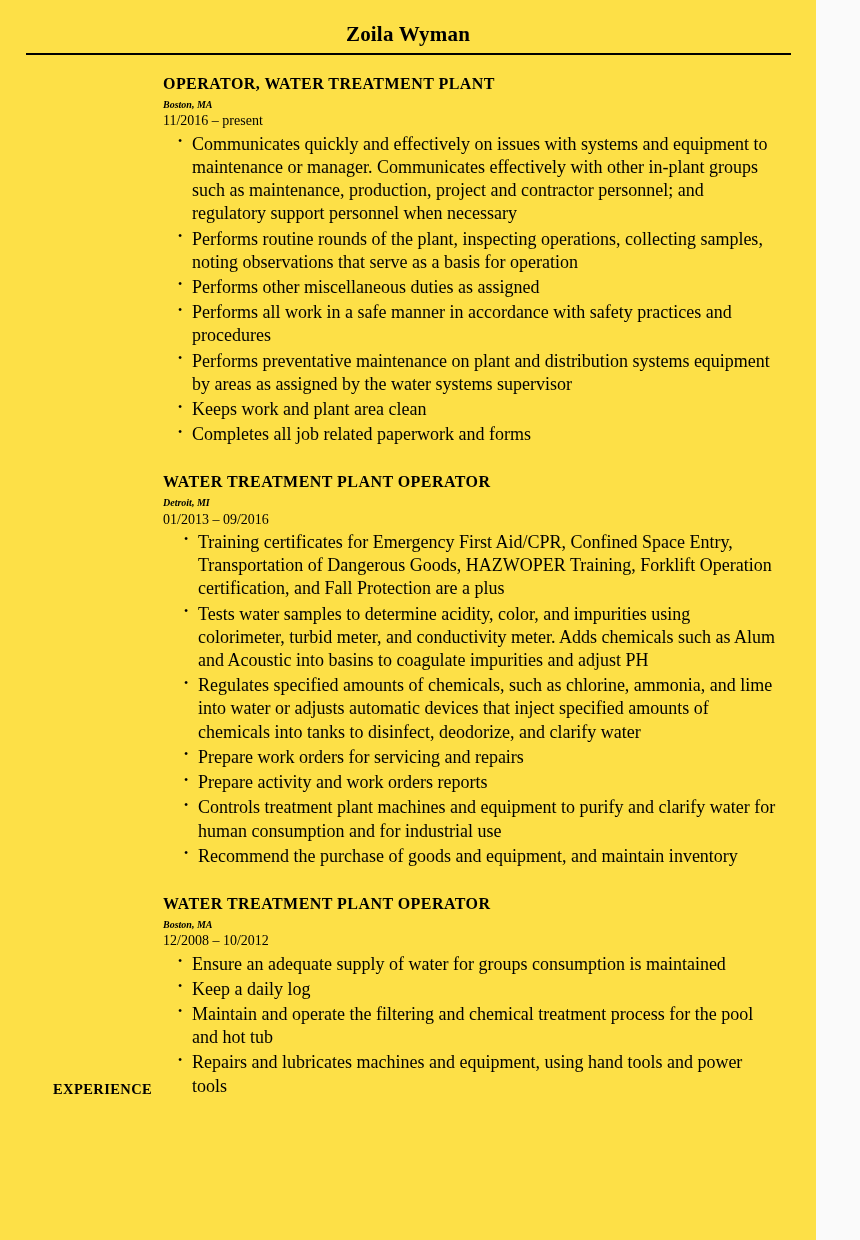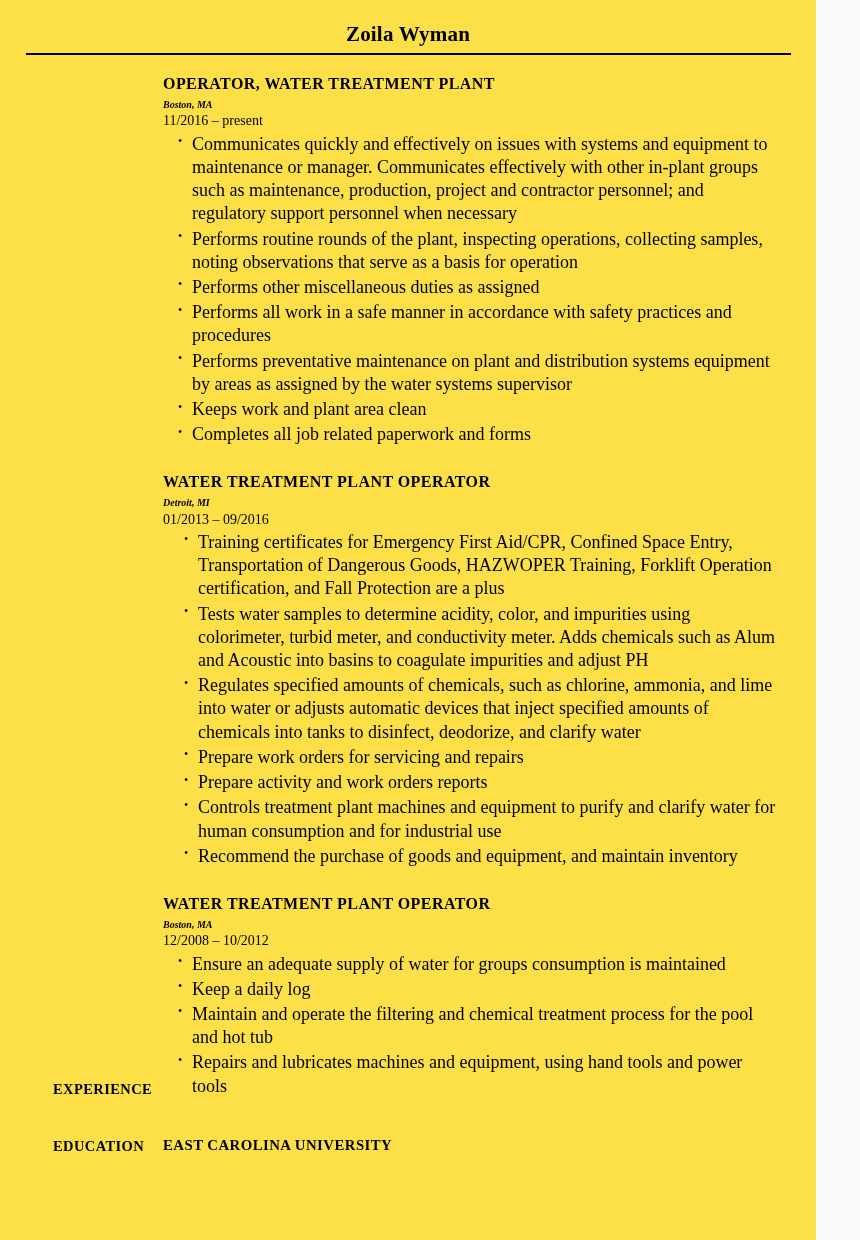--- a/index.html
+++ b/index.html
@@ -186,21 +186,14 @@
           <li>Ensure an adequate supply of water for groups consumption is maintained</li>
           <li>Keep a daily log</li>
           <li>Maintain and operate the filtering and chemical treatment process for the pool and hot tub</li>
           <li>Repairs and lubricates machines and equipment, using hand tools and power tools</li>
         </ul>
       </div>
 
     </div>
   </div>
 
-  <div class="section education">
-    <div class="sec-label">EDUCATION</div>
-
-    <div class="sec-body">
-      <div class="school-name">EAST CAROLINA UNIVERSITY</div>
-    </div>
-  </div>
 
 </div>
 
 </body></html>

